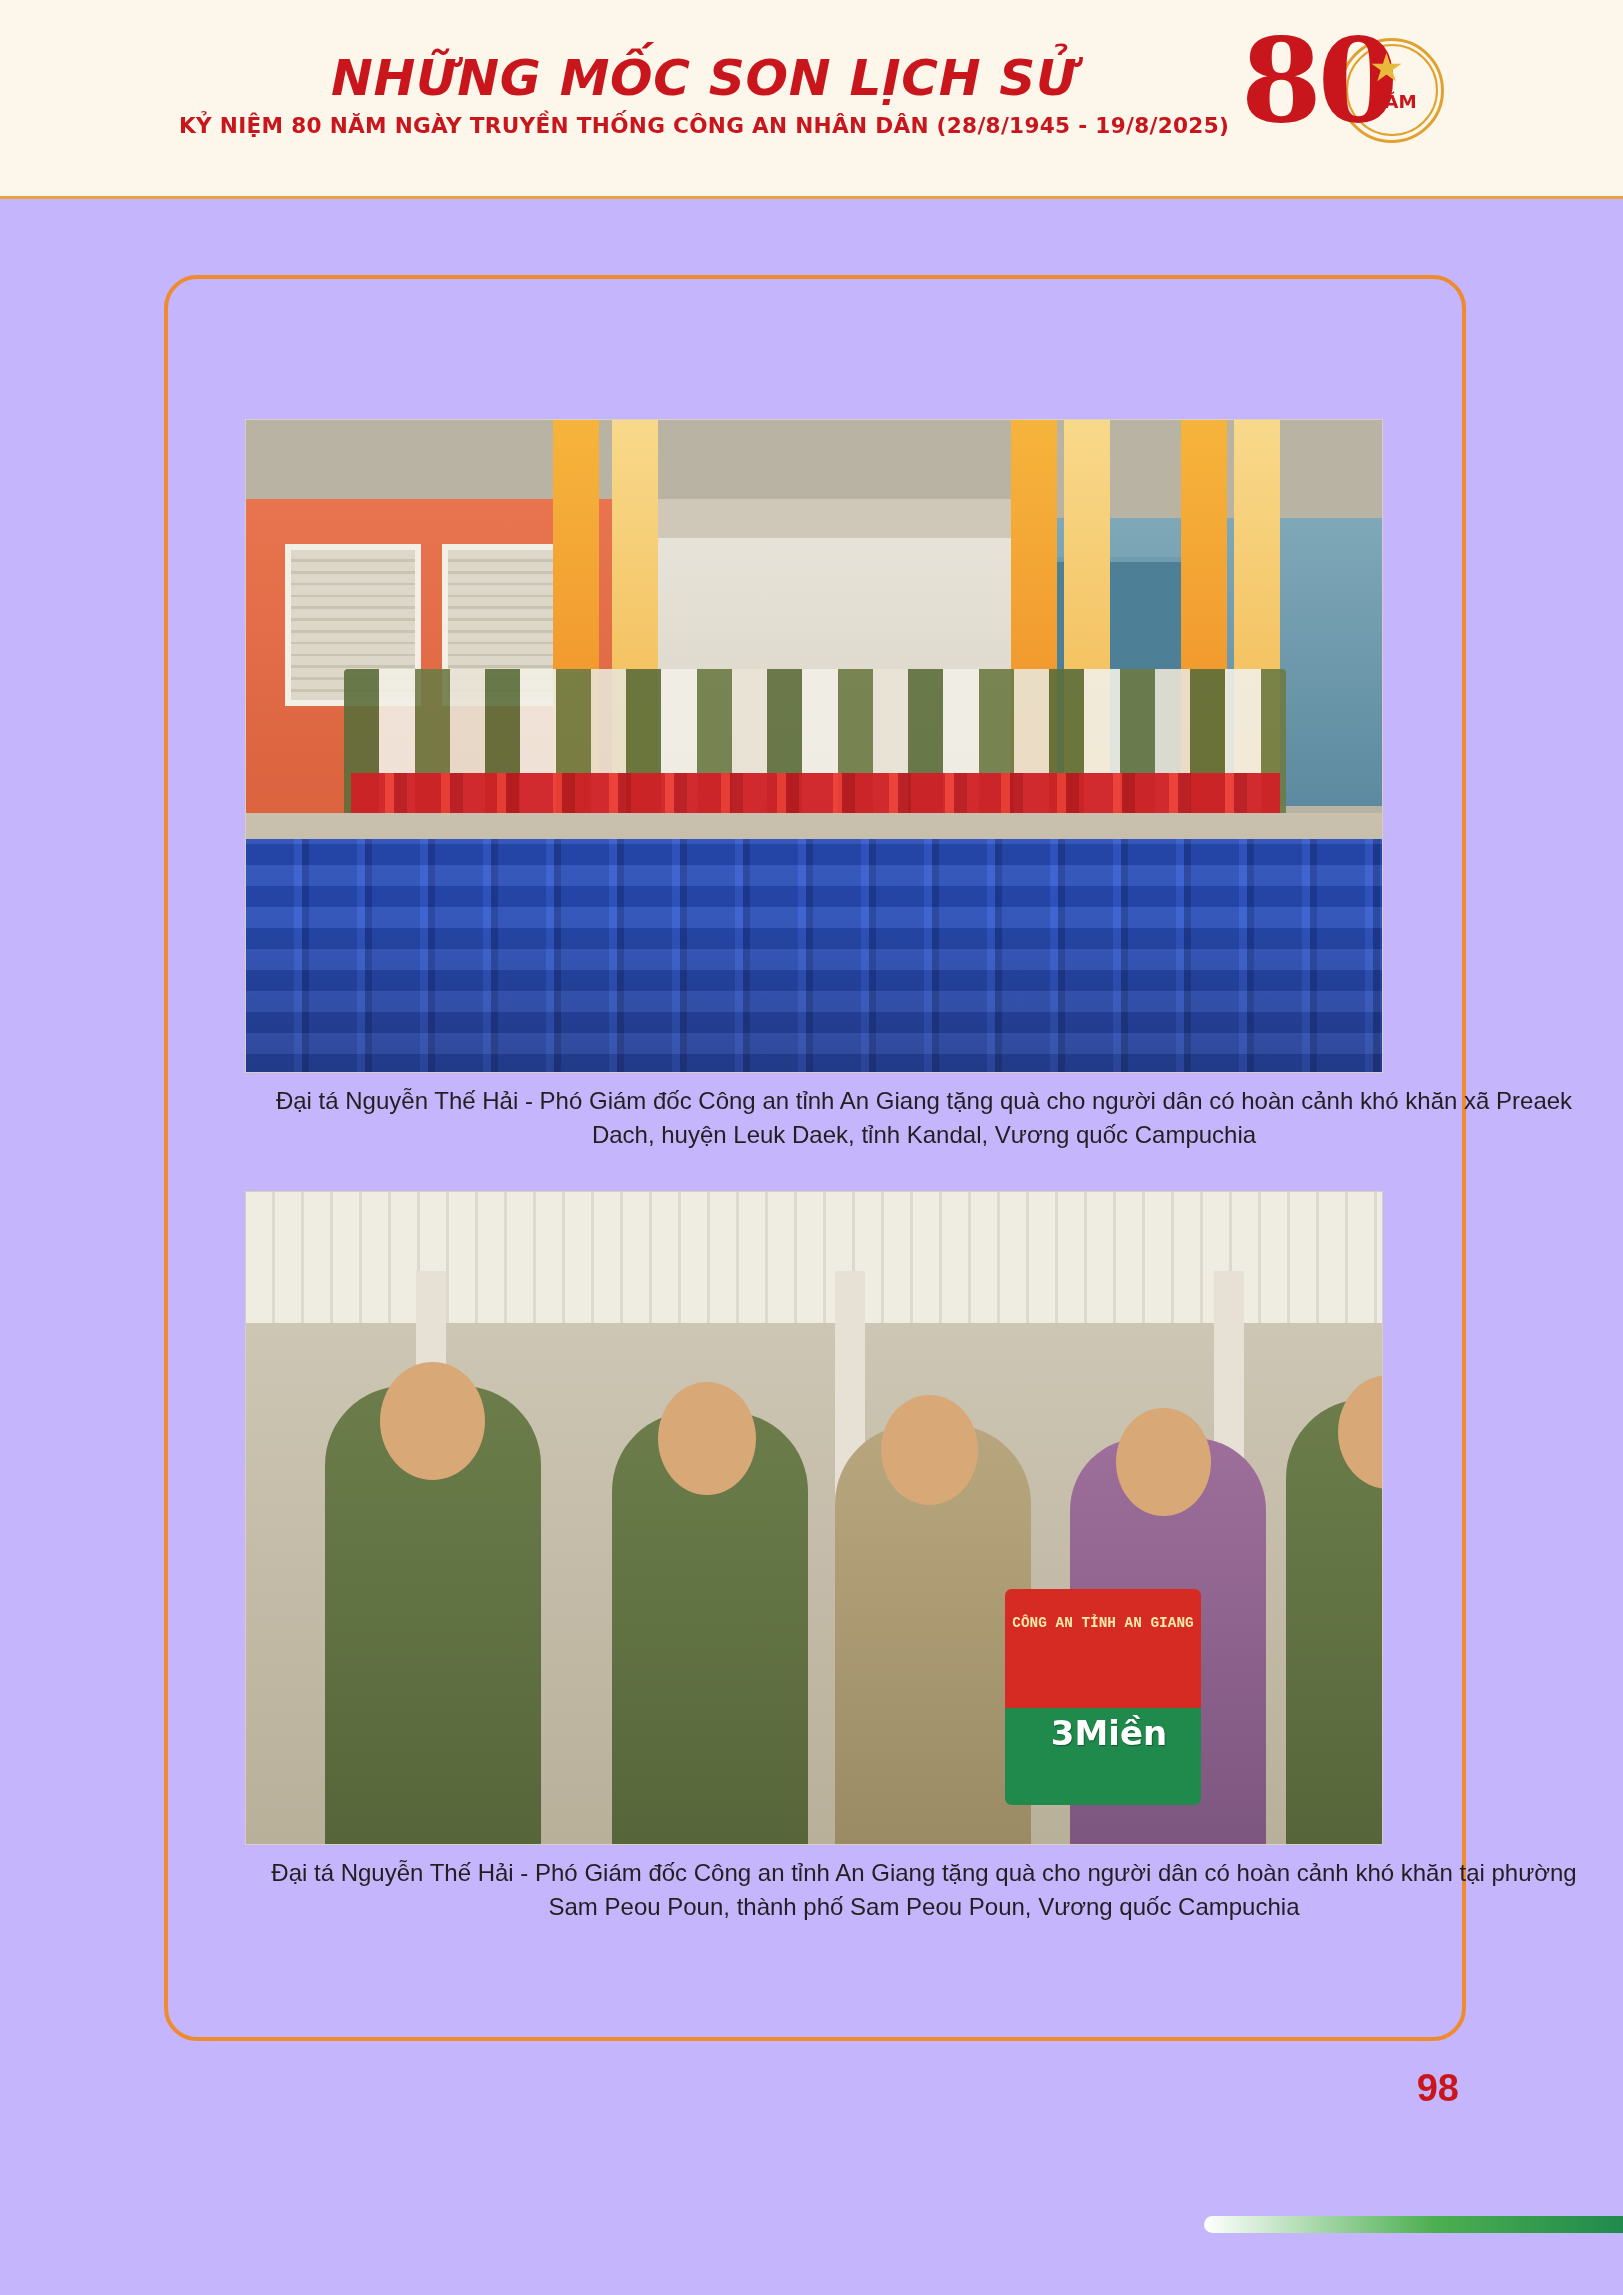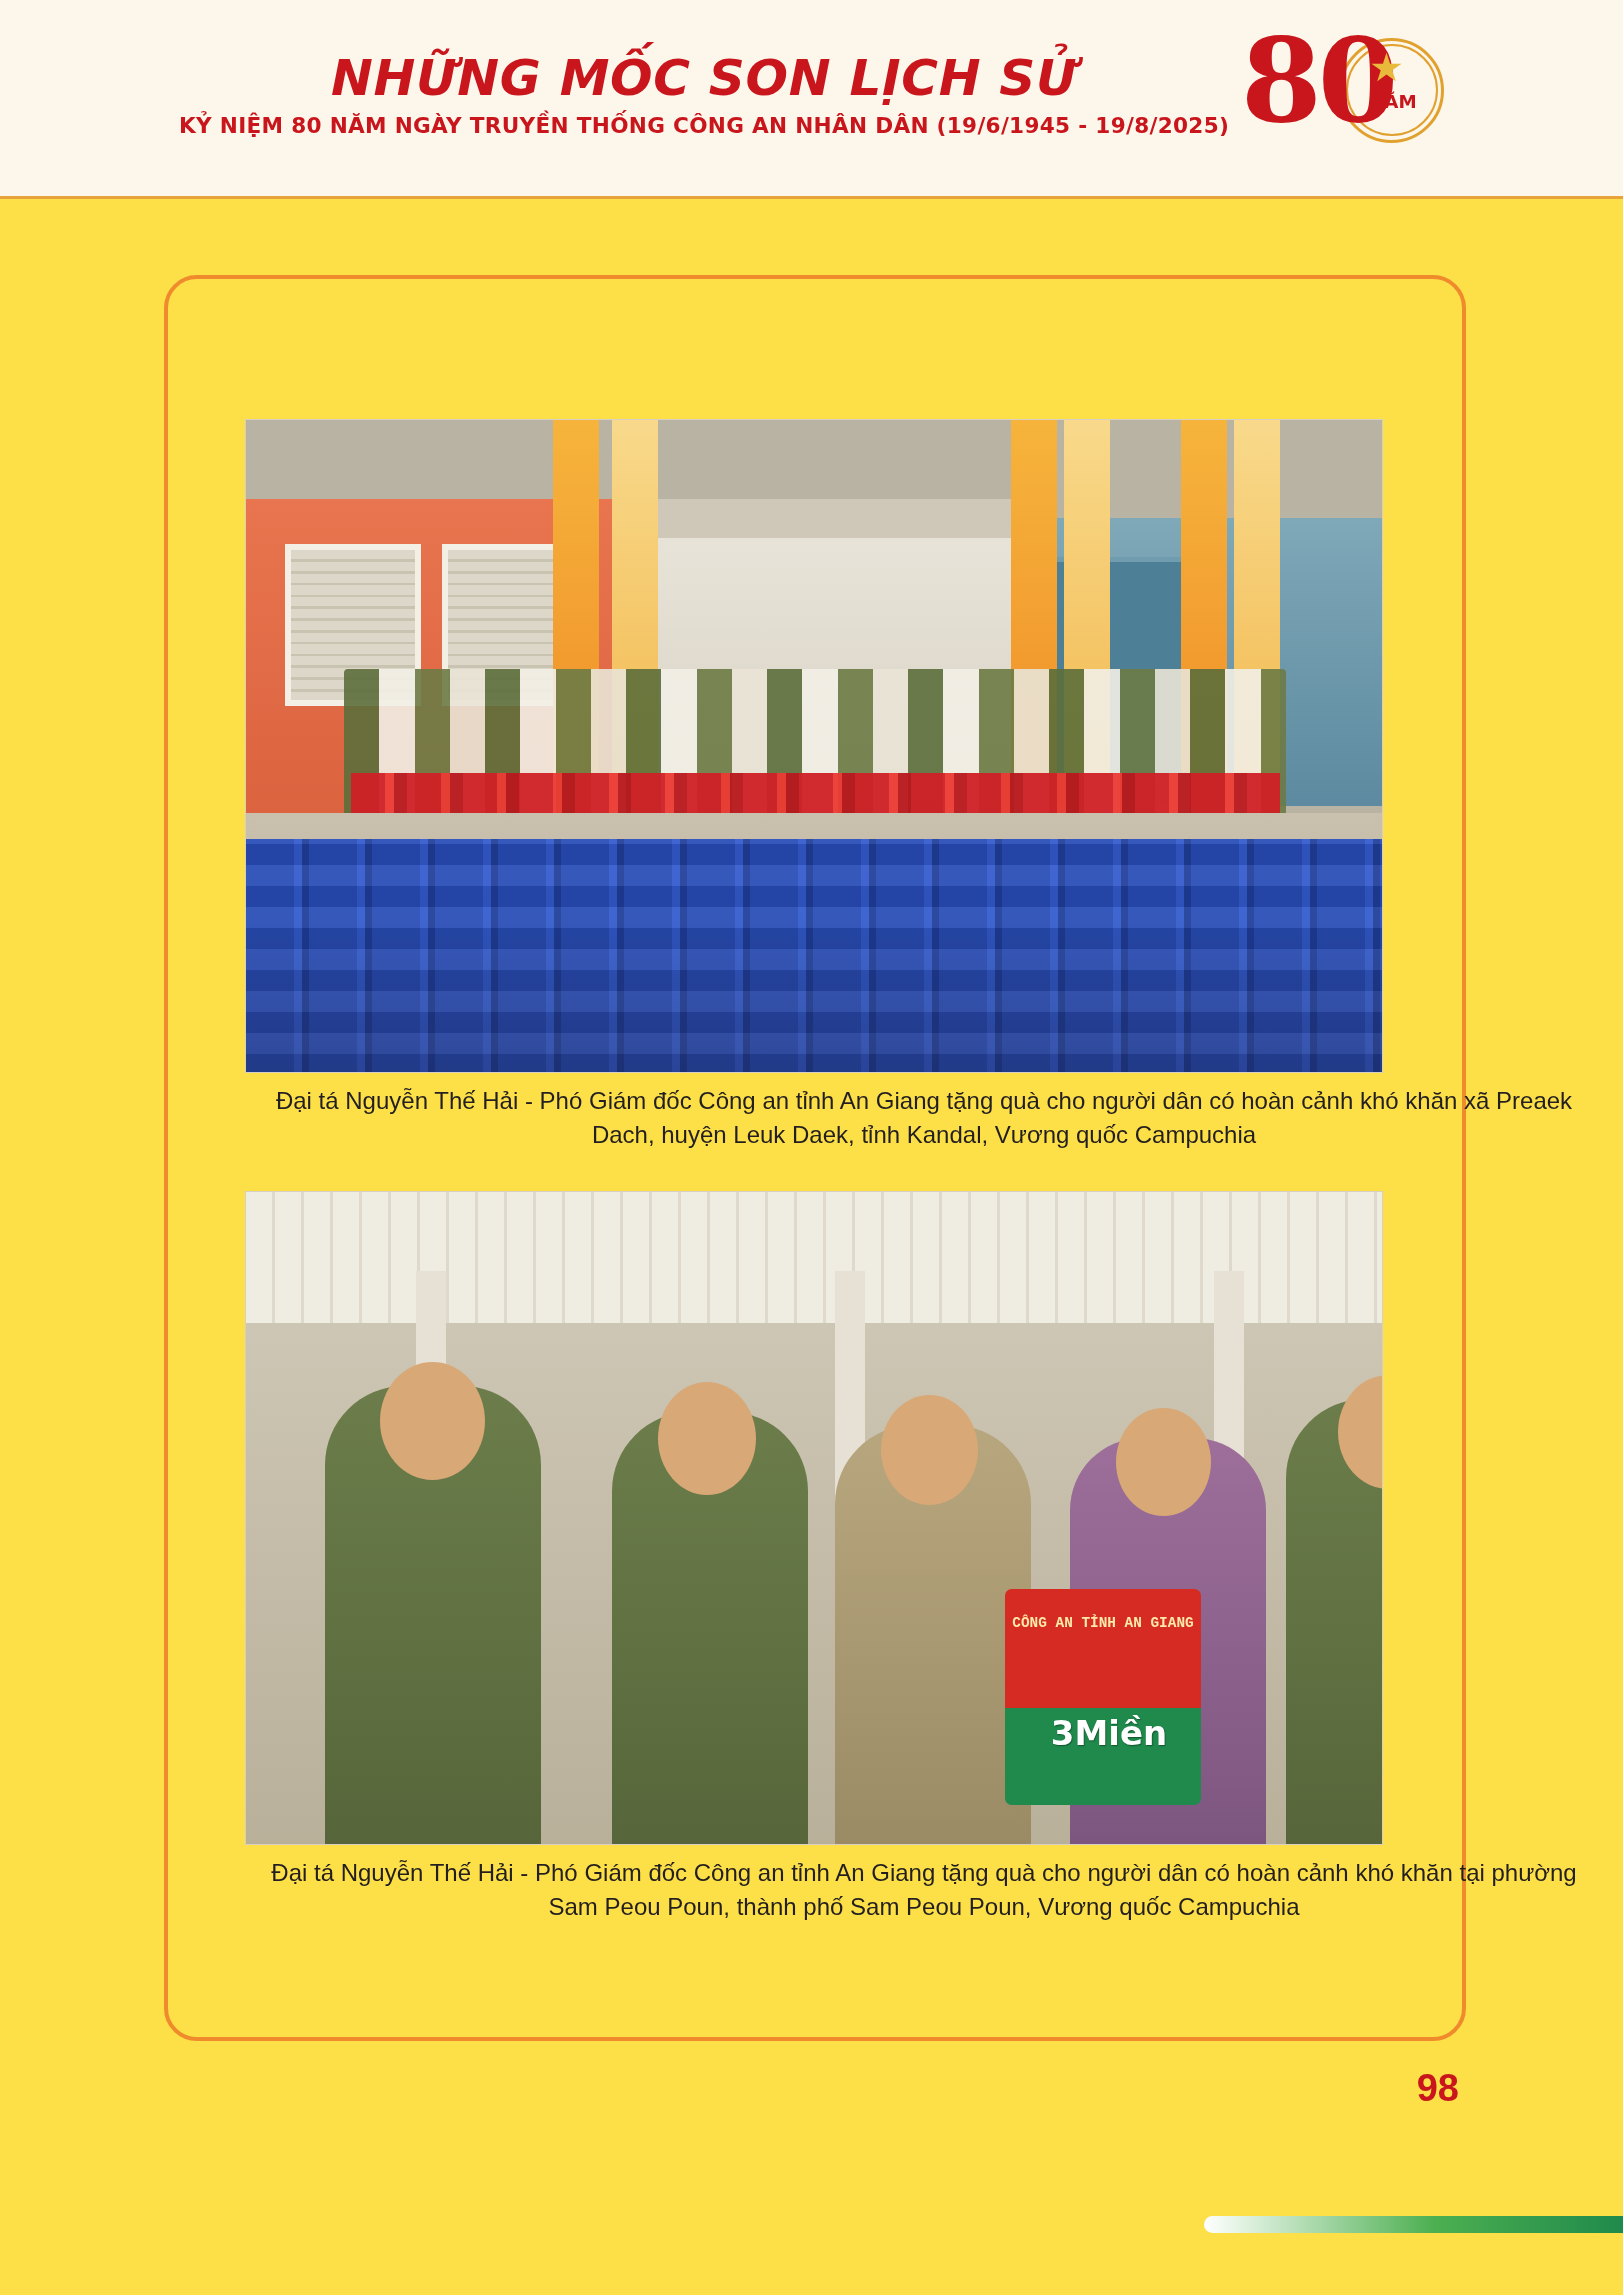--- a/index.html
+++ b/index.html
@@ -13,21 +13,21 @@
     font-family: "Liberation Sans", sans-serif;
     background: #fdf8ef;
     position: relative;
     overflow: hidden;
   }
 
   
   .page {
     position: absolute;
     inset: 0;
-    background: #fde047;
+    background: #c4b5fd;
   }
 
   
   .header {
     position: absolute;
     top: 0;
     left: 0;
     width: 1623px;
     height: 196px;
     background: #fdf6ea;
@@ -327,21 +327,21 @@
 </style>
 </head>
 <body>
 
 <div class="page">
 
   <div class="header">
     <div class="header-inner">
       <div class="header-text-block">
         <div class="header-title">NHỮNG MỐC SON LỊCH SỬ</div>
-        <div class="header-sub">KỶ NIỆM 80 NĂM NGÀY TRUYỀN THỐNG CÔNG AN NHÂN DÂN  (19/6/1945 - 19/8/2025)</div>
+        <div class="header-sub">KỶ NIỆM 80 NĂM NGÀY TRUYỀN THỐNG CÔNG AN NHÂN DÂN  (28/8/1945 - 19/8/2025)</div>
       </div>
       <div class="emblem">
         <div class="ring"></div>
         <div class="ring2"></div>
         <div class="eighty">80</div>
         <div class="star">★</div>
         <div class="nam-label">NĂM</div>
       </div>
     </div>
   </div>

